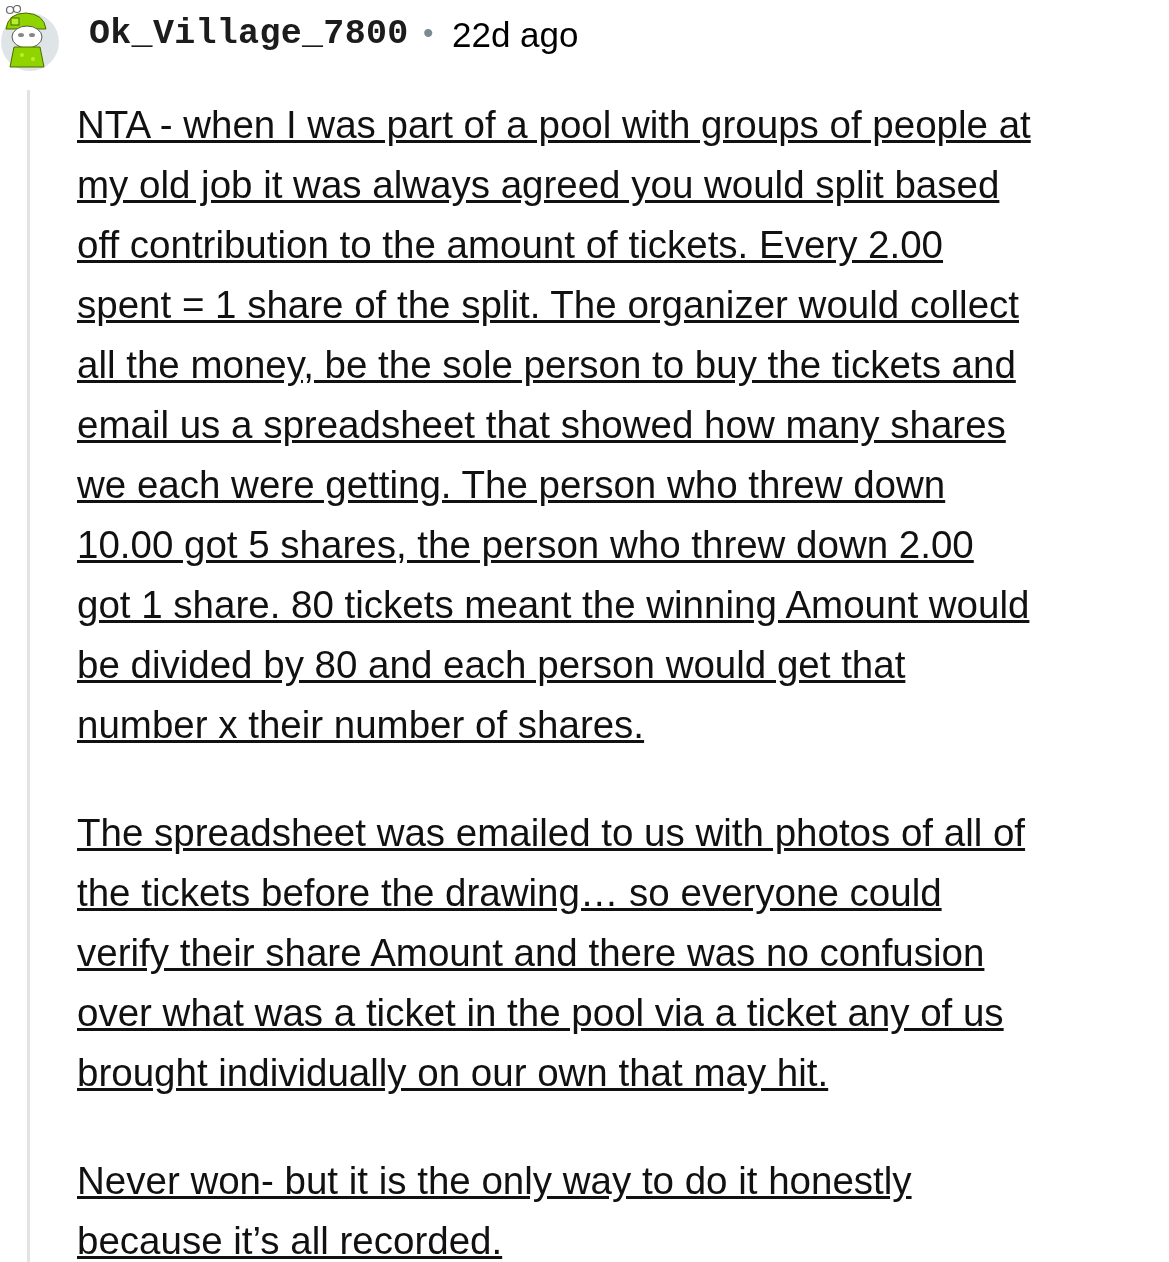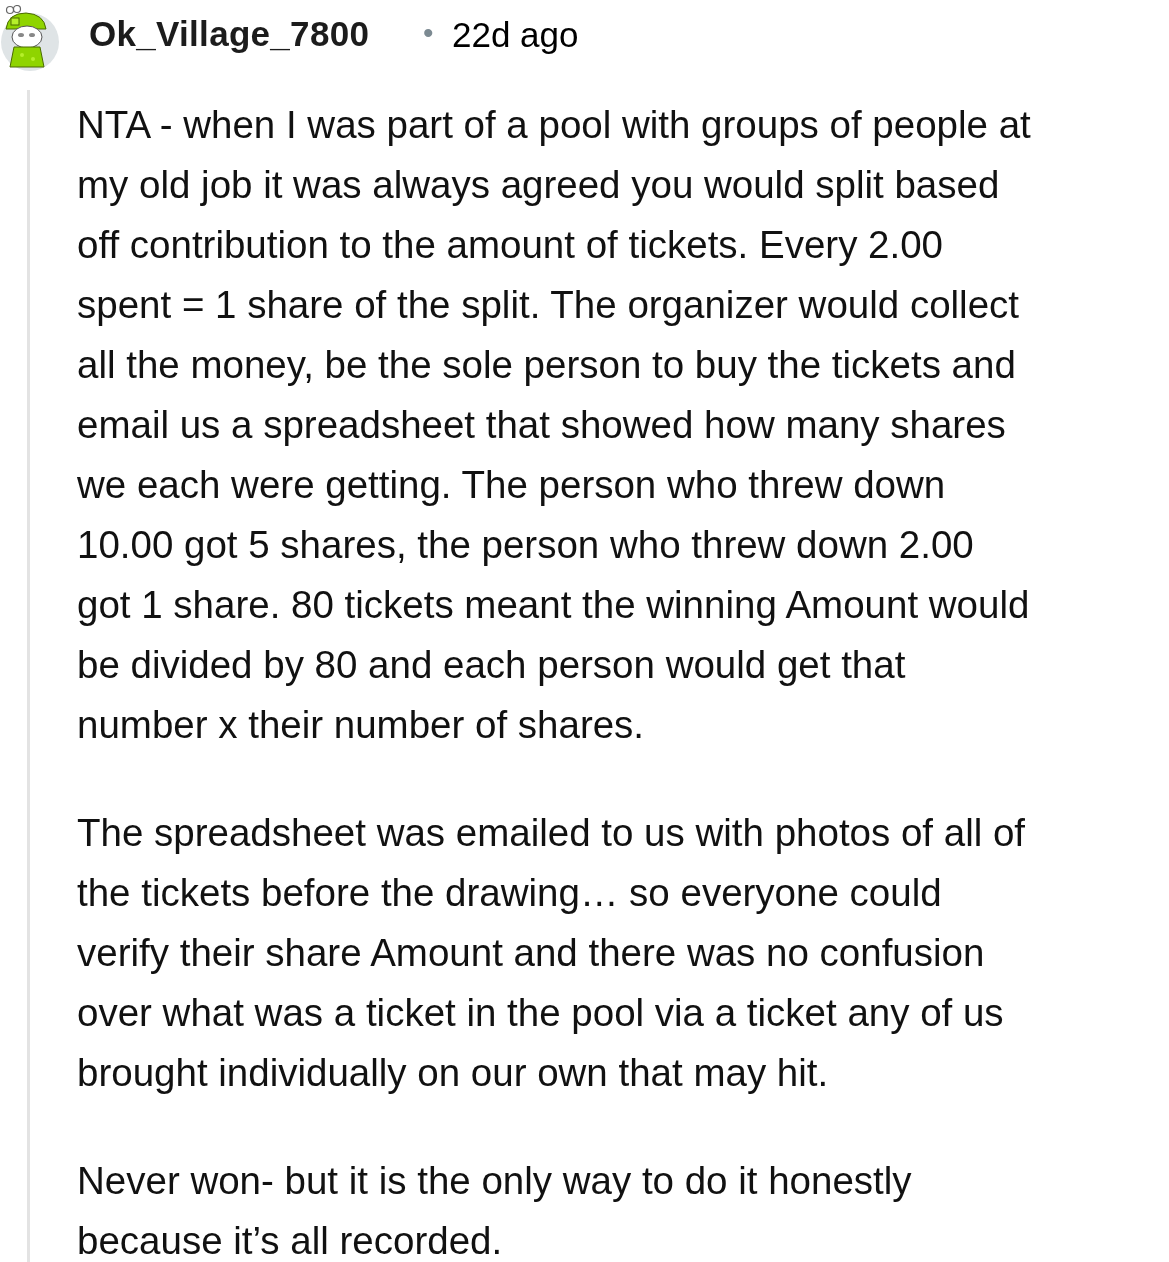--- a/index.html
+++ b/index.html
@@ -1,23 +1,23 @@
 <!DOCTYPE html>
 <html><head>
 <meta charset="utf-8">
 <style>
   html, body { margin:0; padding:0; background:#ffffff; }
   body { width:1169px; height:1262px; overflow:hidden; position:relative; font-family:"Liberation Sans", sans-serif; color:#1a1a1b; }
   .avatar { position:absolute; left:0; top:5px; width:60px; height:66px; }
-  .username { position:absolute; left:89px; top:14px; font-size:35px; font-weight:bold; color:#1c1c1c; letter-spacing:0.3px; }
+  .username { position:absolute; left:89px; top:14px; font-size:35px; font-weight:bold; color:#1c1c1c; letter-spacing:0.3px;font-family:Liberation Mono, monospace; }
   .dot { position:absolute; left:423px; top:16px; font-size:30px; color:#7c8a92; }
   .age { position:absolute; left:452px; top:15px; font-size:35px; color:#000000; }
   .thread-line { position:absolute; left:27px; top:90px; width:3px; height:1172px; background:#e3e3e3; }
   .body { position:absolute; left:77px; top:95px; width:1092px; font-size:38.5px; line-height:60px; color:#111; }
-  .body p { margin:0 4px 48px 0; white-space:pre-line; }
+  .body p { margin:0 4px 48px 0; white-space:pre-line;text-decoration:underline; }
 </style>
 </head>
 <body>
 
 <div>
   <div class="avatar">
     <svg width="60" height="66" viewBox="0 0 60 66">
       <circle cx="30" cy="37" r="29" fill="#dfe4e6"></circle>
       <circle cx="10" cy="5" r="3.5" fill="none" stroke="#666" stroke-width="1.2"></circle>
       <circle cx="17" cy="4" r="3.5" fill="none" stroke="#666" stroke-width="1.2"></circle>

